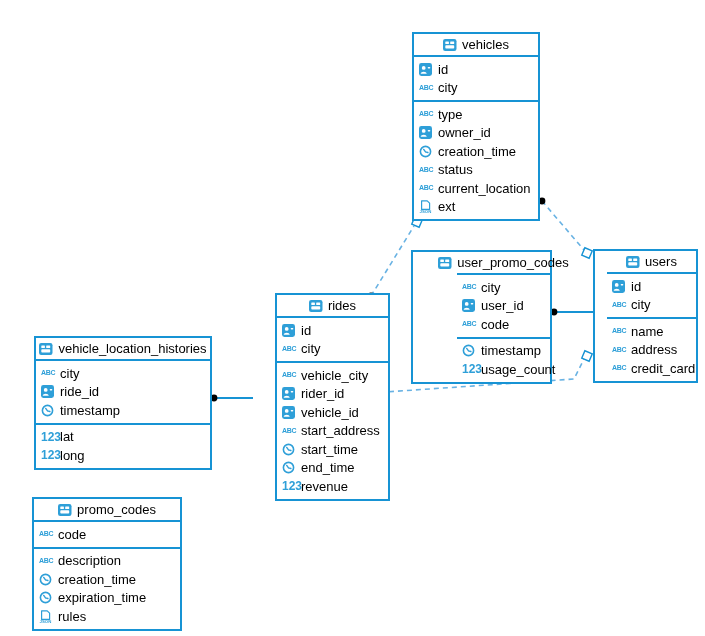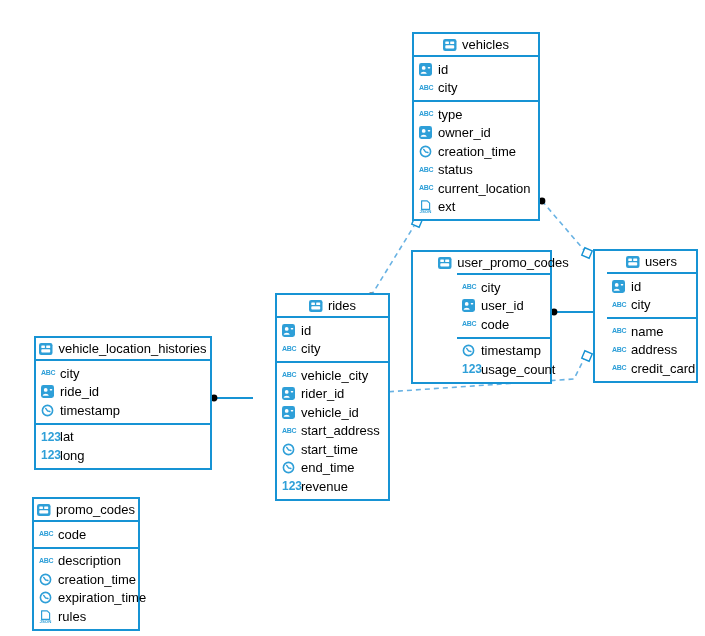--- a/index.html
+++ b/index.html
@@ -384,21 +384,21 @@
     <span class="cname">lat</span>
   </div>
           <div class="row">
     <span class="cicon">
               <span class="numicon">123</span>
             </span>
     <span class="cname">long</span>
   </div>
         </div>
   </div>
-      <div class="table" style="left: 32px; top: 497px; width: 108px;">
+      <div class="table" style="left: 32px; top: 497px; width: 150px;">
     <div class="thead">
       <span class="ticon">
             <svg width="14" height="12" viewBox="0 0 14 12">
               <rect x="0" y="0" width="13.5" height="12" rx="2.2" fill="#2e9fd8"></rect>
               <rect x="2.3" y="2.6" width="3.6" height="2.3" rx="0.5" fill="#fff"></rect>
               <rect x="7.2" y="2.6" width="4" height="2.3" rx="0.5" fill="#fff"></rect>
               <rect x="2.3" y="6.2" width="8.9" height="3.3" rx="0.8" fill="#fff"></rect>
             </svg>
           </span>
       <span class="ttitle">promo_codes</span>

